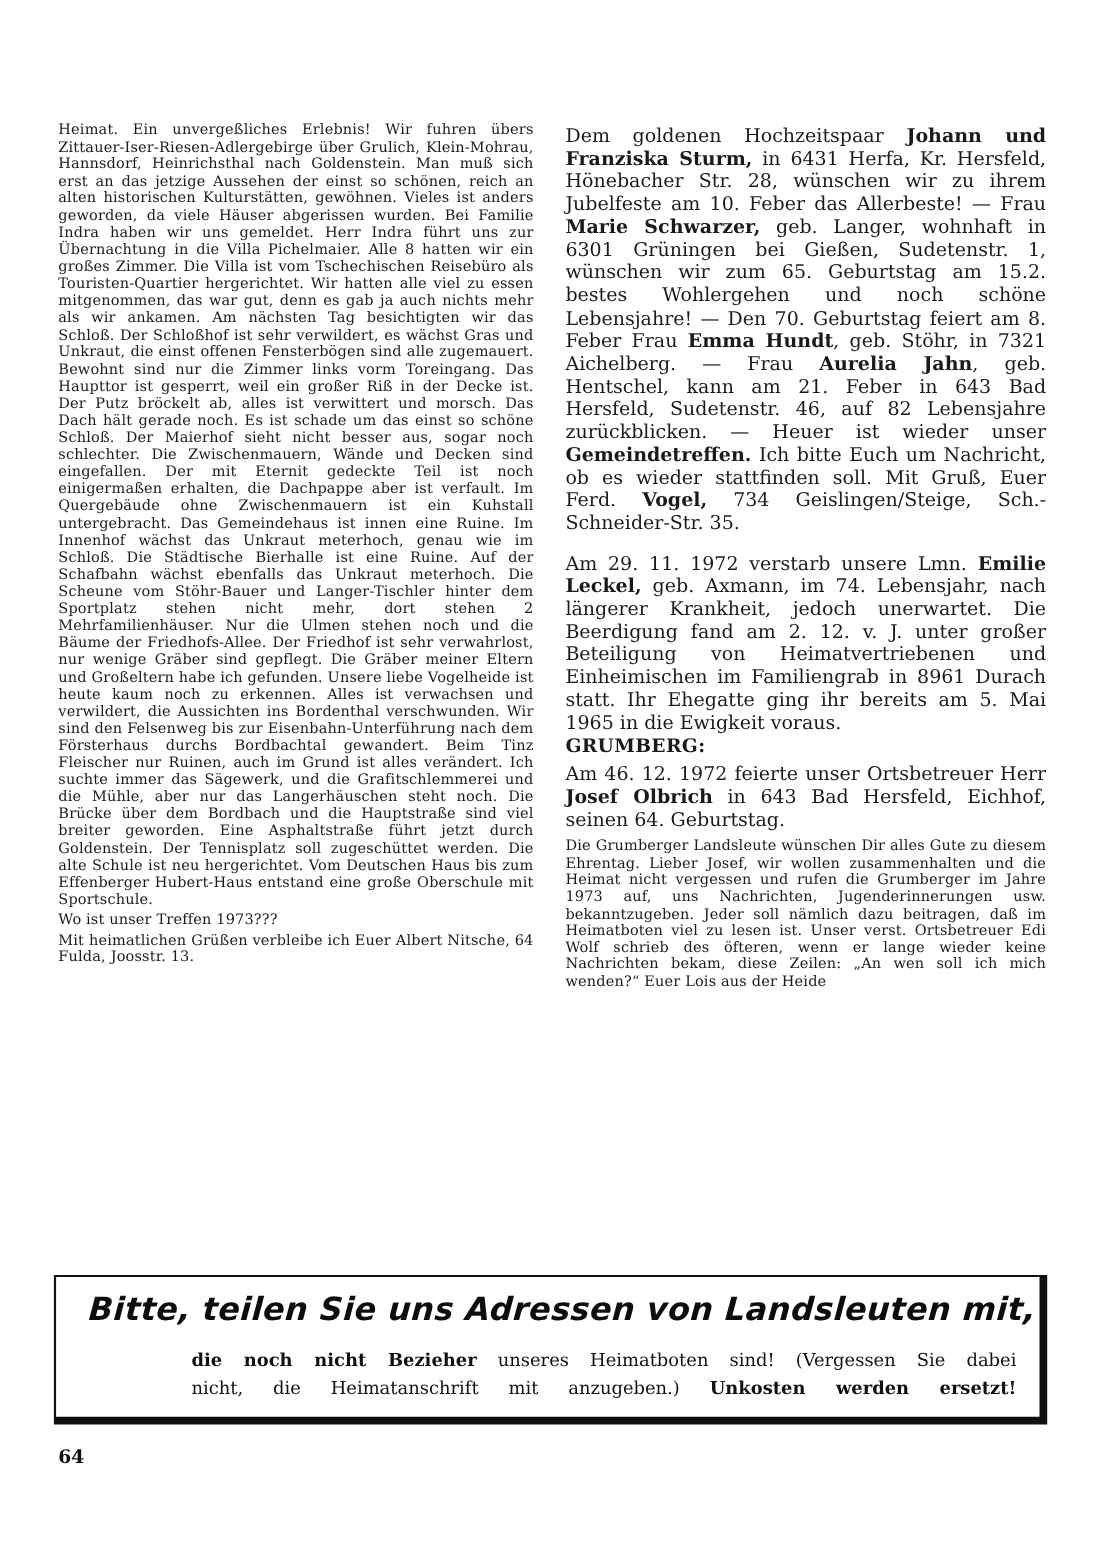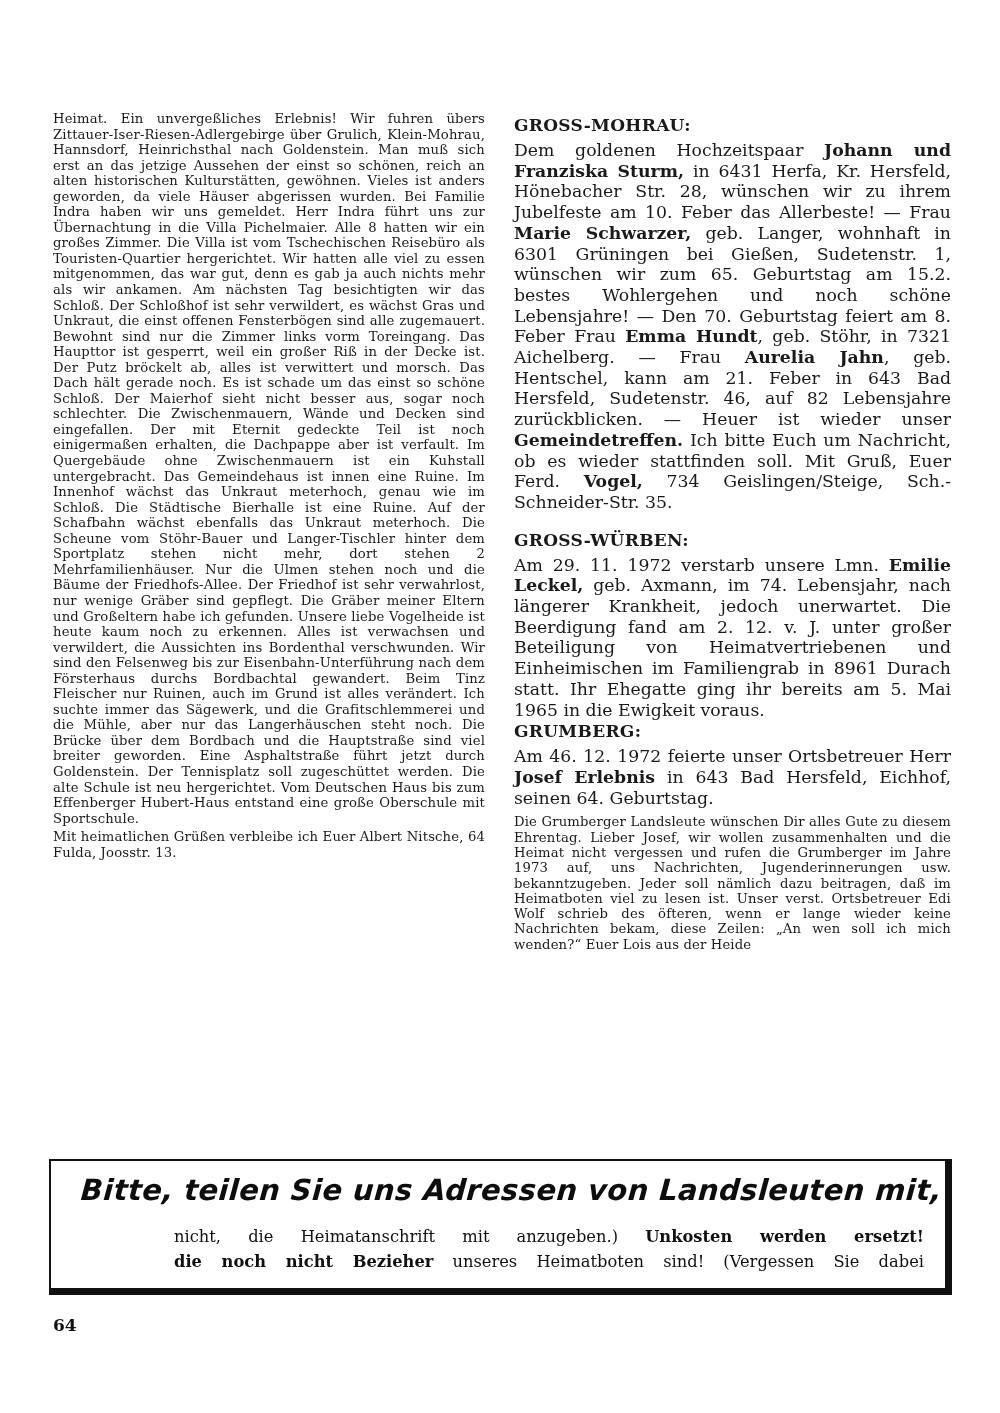--- a/index.html
+++ b/index.html
@@ -67,46 +67,45 @@
     font-size: 17px; color: #111;
   }
 </style>
 </head>
 <body>
 
 <div class="page">
 
   <div class="col-left">
     <p>Heimat. Ein unvergeßliches Erlebnis! Wir fuhren übers Zittauer-Iser-Riesen-Adlergebirge über Grulich, Klein-Mohrau, Hannsdorf, Heinrichsthal nach Goldenstein. Man muß sich erst an das jetzige Aussehen der einst so schönen, reich an alten historischen Kulturstätten, gewöhnen. Vieles ist anders geworden, da viele Häuser abgerissen wurden. Bei Familie Indra haben wir uns gemeldet. Herr Indra führt uns zur Übernachtung in die Villa Pichelmaier. Alle 8 hatten wir ein großes Zimmer. Die Villa ist vom Tschechischen Reisebüro als Touristen-Quartier hergerichtet. Wir hatten alle viel zu essen mitgenommen, das war gut, denn es gab ja auch nichts mehr als wir ankamen. Am nächsten Tag besichtigten wir das Schloß. Der Schloßhof ist sehr verwildert, es wächst Gras und Unkraut, die einst offenen Fensterbögen sind alle zugemauert. Bewohnt sind nur die Zimmer links vorm Toreingang. Das Haupttor ist gesperrt, weil ein großer Riß in der Decke ist. Der Putz bröckelt ab, alles ist verwittert und morsch. Das Dach hält gerade noch. Es ist schade um das einst so schöne Schloß. Der Maierhof sieht nicht besser aus, sogar noch schlechter. Die Zwischenmauern, Wände und Decken sind eingefallen. Der mit Eternit gedeckte Teil ist noch einigermaßen erhalten, die Dachpappe aber ist verfault. Im Quergebäude ohne Zwischenmauern ist ein Kuhstall untergebracht. Das Gemeindehaus ist innen eine Ruine. Im Innenhof wächst das Unkraut meterhoch, genau wie im Schloß. Die Städtische Bierhalle ist eine Ruine. Auf der Schafbahn wächst ebenfalls das Unkraut meterhoch. Die Scheune vom Stöhr-Bauer und Langer-Tischler hinter dem Sportplatz stehen nicht mehr, dort stehen 2 Mehrfamilienhäuser. Nur die Ulmen stehen noch und die Bäume der Friedhofs-Allee. Der Friedhof ist sehr verwahrlost, nur wenige Gräber sind gepflegt. Die Gräber meiner Eltern und Großeltern habe ich gefunden. Unsere liebe Vogelheide ist heute kaum noch zu erkennen. Alles ist verwachsen und verwildert, die Aussichten ins Bordenthal verschwunden. Wir sind den Felsenweg bis zur Eisenbahn-Unterführung nach dem Försterhaus durchs Bordbachtal gewandert. Beim Tinz Fleischer nur Ruinen, auch im Grund ist alles verändert. Ich suchte immer das Sägewerk, und die Grafitschlemmerei und die Mühle, aber nur das Langerhäuschen steht noch. Die Brücke über dem Bordbach und die Hauptstraße sind viel breiter geworden. Eine Asphaltstraße führt jetzt durch Goldenstein. Der Tennisplatz soll zugeschüttet werden. Die alte Schule ist neu hergerichtet. Vom Deutschen Haus bis zum Effenberger Hubert-Haus entstand eine große Oberschule mit Sportschule.</p>
+    <p style="margin-bottom:3px">Wo ist unser Treffen 1973???</p>
     <p>Mit heimatlichen Grüßen verbleibe ich Euer Albert Nitsche, 64 Fulda, Joosstr. 13.</p>
   </div>
 
   <div class="col-right">
 
     <div id="sec-gross-mohrau">
-      <div class="section-heading">GROSS-MOHRAU:</div>
       <div class="large-text"><span>Dem goldenen Hochzeitspaar </span><b>Johann und Franziska Sturm,</b><span> in 6431 Herfa, Kr. Hersfeld, Hönebacher Str. 28, wünschen wir zu ihrem Jubelfeste am 10. Feber das Allerbeste! — Frau </span><b>Marie Schwarzer,</b><span> geb. Langer, wohnhaft in 6301 Grüningen bei Gießen, Sudetenstr. 1, wünschen wir zum 65. Geburtstag am 15.2. bestes Wohlergehen und noch schöne Lebensjahre! — Den 70. Geburtstag feiert am 8. Feber Frau </span><b>Emma Hundt</b><span>, geb. Stöhr, in 7321 Aichelberg. — Frau </span><b>Aurelia Jahn</b><span>, geb. Hentschel, kann am 21. Feber in 643 Bad Hersfeld, Sudetenstr. 46, auf 82 Lebensjahre zurückblicken. — Heuer ist wieder unser </span><b>Gemeindetreffen.</b><span> Ich bitte Euch um Nachricht, ob es wieder stattfinden soll. Mit Gruß, Euer Ferd. </span><b>Vogel,</b><span> 734 Geislingen/Steige, Sch.-Schneider-Str. 35.</span></div>
     </div>
 
     <div id="sec-gross-wuerben">
-      <div class="section-heading">GROSS-WÜRBEN:</div>
       <div class="large-text"><span>Am 29. 11. 1972 verstarb unsere Lmn. </span><b>Emilie Leckel,</b><span> geb. Axmann, im 74. Lebensjahr, nach längerer Krankheit, jedoch unerwartet. Die Beerdigung fand am 2. 12. v. J. unter großer Beteiligung von Heimatvertriebenen und Einheimischen im Familiengrab in 8961 Durach statt. Ihr Ehegatte ging ihr bereits am 5. Mai 1965 in die Ewigkeit voraus.</span></div>
     </div>
 
     <div id="sec-grumberg">
       <div class="section-heading">GRUMBERG:</div>
-      <div class="large-text"><span>Am 46. 12. 1972 feierte unser Ortsbetreuer Herr </span><b>Josef Erlebnis</b><span> in 643 Bad Hersfeld, Eichhof, seinen 64. Geburtstag.</span></div>
+      <div class="large-text"><span>Am 46. 12. 1972 feierte unser Ortsbetreuer Herr </span><b>Josef Olbrich</b><span> in 643 Bad Hersfeld, Eichhof, seinen 64. Geburtstag.</span></div>
       <div class="small-text">Die Grumberger Landsleute wünschen Dir alles Gute zu diesem Ehrentag. Lieber Josef, wir wollen zusammenhalten und die Heimat nicht vergessen und rufen die Grumberger im Jahre 1973 auf, uns Nachrichten, Jugenderinnerungen usw. bekanntzugeben. Jeder soll nämlich dazu beitragen, daß im Heimatboten viel zu lesen ist. Unser verst. Ortsbetreuer Edi Wolf schrieb des öfteren, wenn er lange wieder keine Nachrichten bekam, diese Zeilen: „An wen soll ich mich wenden?“ Euer Lois aus der Heide</div>
     </div>
 
   </div>
 
   <div class="notice-box">
     <div class="notice-title">Bitte, teilen Sie uns Adressen von Landsleuten mit,</div>
     <div class="notice-body">
+      <span class="line"><b>die noch nicht Bezieher</b><span> unseres Heimatboten sind! (Vergessen Sie dabei</span></span>
       <span class="line"><span>nicht, die Heimatanschrift mit anzugeben.) </span><b>Unkosten werden ersetzt!</b></span>
-      <span class="line"><b>die noch nicht Bezieher</b><span> unseres Heimatboten sind! (Vergessen Sie dabei</span></span>
     </div>
   </div>
 
   <div class="page-number">64</div>
 
 </div>
 
 </body></html>

